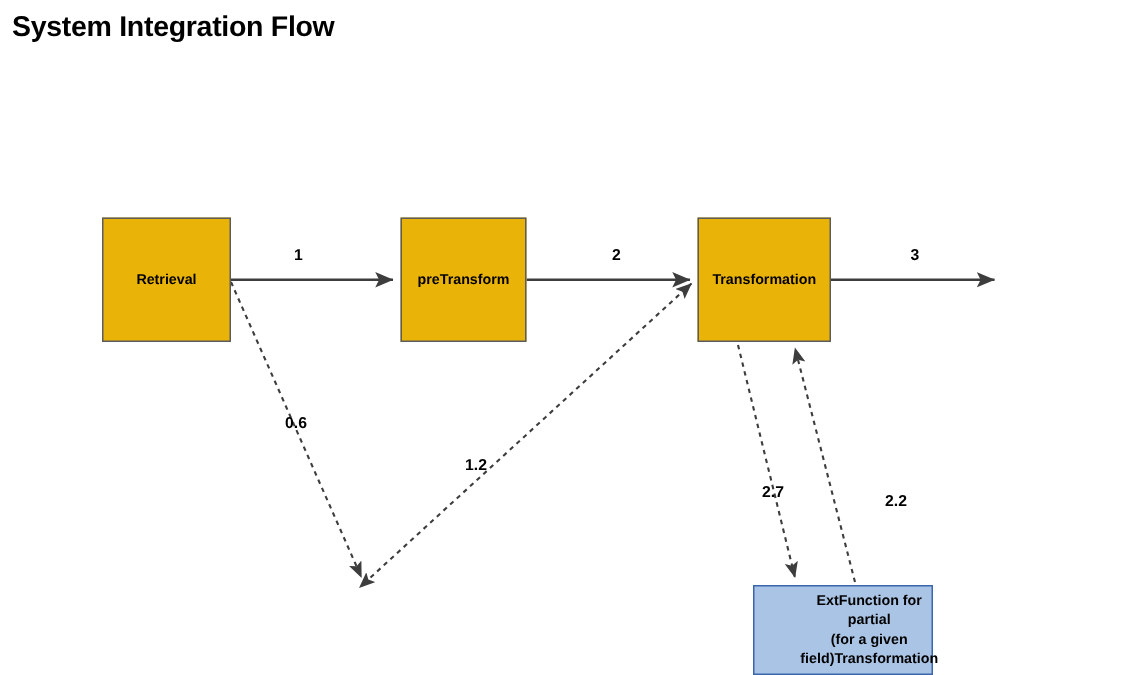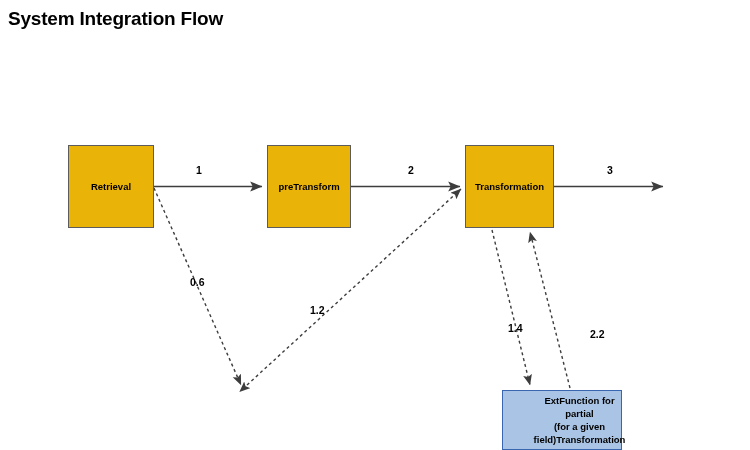--- a/index.html
+++ b/index.html
@@ -116,16 +116,16 @@
     <span style="white-space:pre-line;margin-left:35px;">ExtFunction for partial
 (for a given
 field)Transformation</span>
   </div>
 
   <div class="edge-label" style="left:196px; top:164px;">1</div>
   <div class="edge-label" style="left:408px; top:164px;">2</div>
   <div class="edge-label" style="left:607px; top:164px;">3</div>
   <div class="edge-label" style="left:190px; top:276px;">0.6</div>
   <div class="edge-label" style="left:310px; top:292px;margin-top:12px;">1.2</div>
-  <div class="edge-label" style="left:508px; top:322px;">1.4</div>
+  <div class="edge-label" style="left:508px; top:322px;">2.7</div>
   <div class="edge-label" style="left:555px; top:328px;margin-left:35px;">2.2</div>
 
 </div>
 
 </body></html>

